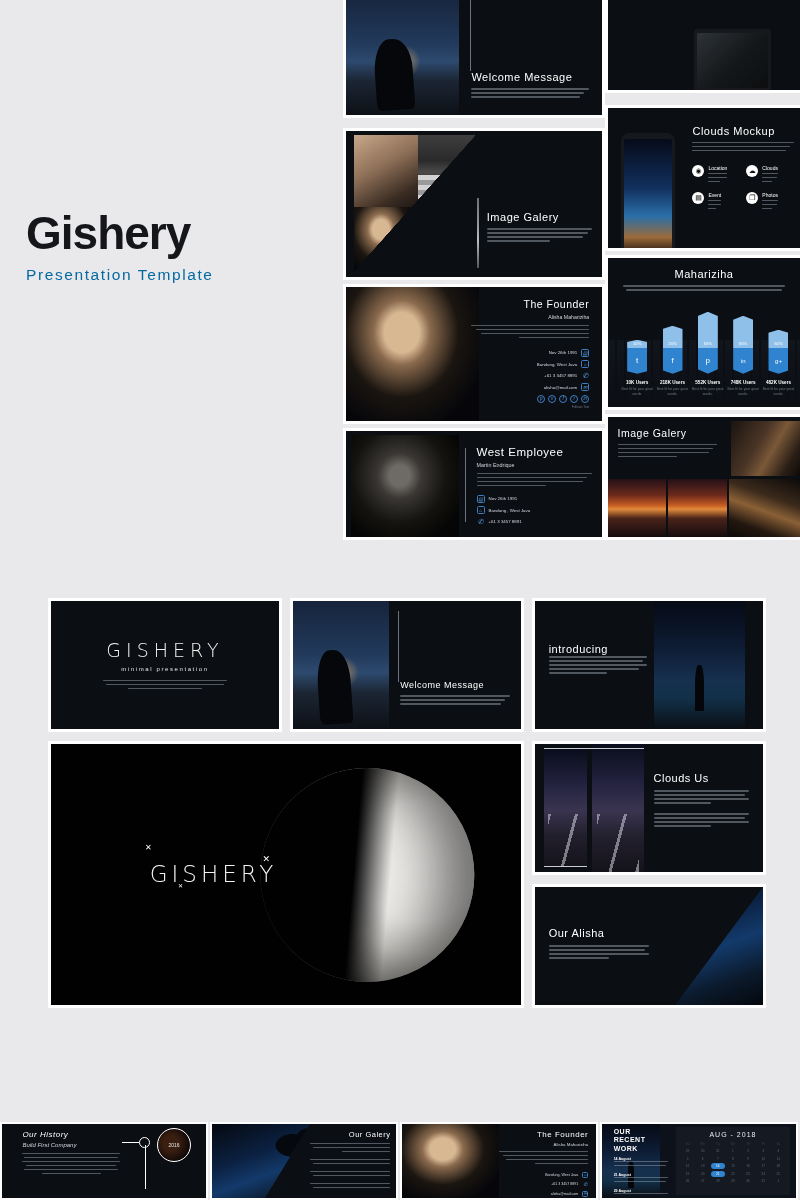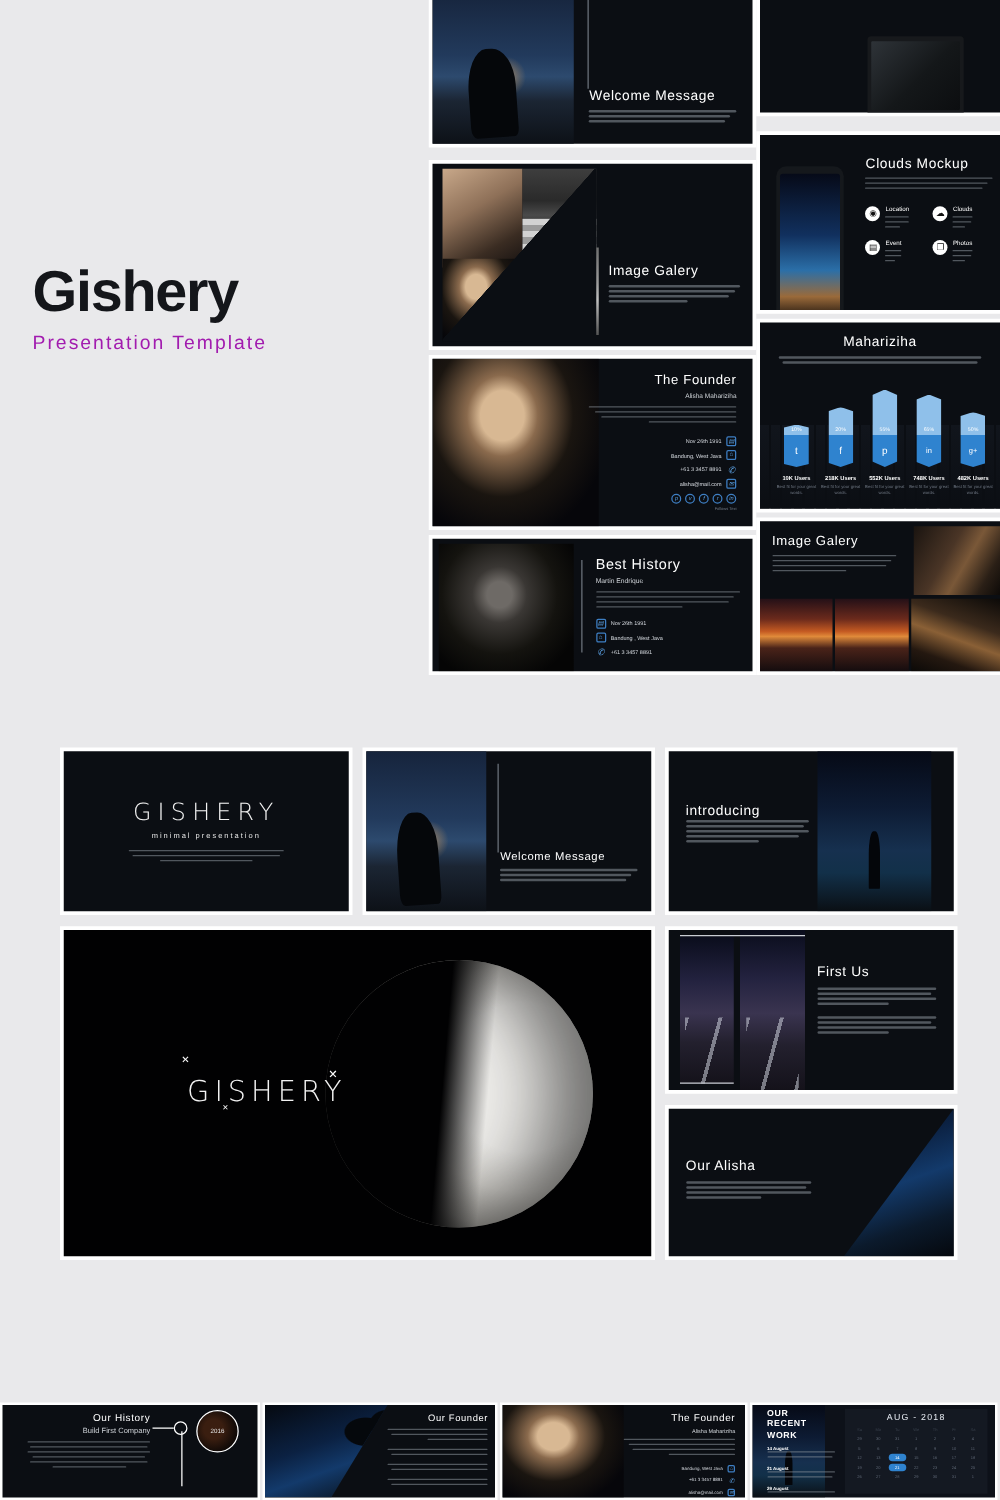--- a/index.html
+++ b/index.html
@@ -17,21 +17,21 @@
   .sub { color: #cfd3d8; }
   .body-lines { display: flex; flex-direction: column; }
   .ln { background: #8d939c; opacity: .55; height: 1.5px; margin-bottom: 2.5px; border-radius: 1px; }
   .ln.s1 { width: 100%; } .ln.s2 { width: 96%; } .ln.s3 { width: 92%; } .ln.s4 { width: 60%; }
   .ln.c { align-self: center; }
   .hide { font-size: 0; color: transparent; }
 
   
   #hero { position: absolute; left: 26px; top: 210px; width: 300px; }
   #hero .brand { font-size: 46px; font-weight: 700; color: #14161a; letter-spacing: -1px; line-height: 1; }
-  #hero .brand-sub { font-size: 15.5px; color: #a21caf; letter-spacing: 1.6px; margin-top: 10px; font-weight: 300; }
+  #hero .brand-sub { font-size: 15.5px; color: #0369a1; letter-spacing: 1.6px; margin-top: 10px; font-weight: 300; }
 
   
   #top-grid { position: absolute; left: 340px; top: 0; width: 460px; height: 540px; }
   .tile { position: absolute; background: #fff; padding: 3px; }
   .tile > .slide { width: 100%; height: 100%; }
 
   
   .ph { position: absolute; overflow: hidden; }
   .ph-lantern { background:
       radial-gradient(circle at 52% 56%, rgba(255,214,150,.95) 0 4px, rgba(255,180,90,.35) 6px, transparent 16px),
@@ -198,21 +198,21 @@
         <div style="color:#6e7682; font-size:3.2px; margin-top:2px;">Follows Text</div>
       </div>
     </div>
   </div>
 
   <div class="tile" style="left:3px; top:428px; width:262px; height:112px;">
     <div class="slide">
       <div class="ph ph-hood" style="left:2%; top:4%; width:42%; height:96%;"></div>
       <div style="position:absolute; left:46.5%; top:16%; width:.7px; height:70%; background:#6c737c;"></div>
       <div style="position:absolute; left:51%; top:14%; width:45%;">
-        <div class="ttl" style="font-size:11.5px;">Best History</div>
+        <div class="ttl" style="font-size:11.5px;">West Employee</div>
         <div class="sub" style="font-size:5.4px; margin:4px 0 5px;">Martin Endrique</div>
         <div class="body-lines hide">even the all powerful painting has control about the blind texts it is an almost unorthographic life one day however a small line of blind text by the name of lorem ipsum decided to leave for world of grammar.</div>
         <div class="body-lines">
           <div class="ln s1"></div>
             <div class="ln s2"></div>
             <div class="ln s3"></div>
             <div class="ln s4"></div>
         </div>
         <div style="height:6px;"></div>
         <div class="crow" style="justify-content:flex-start;">
@@ -460,21 +460,21 @@
     </div>
   </div>
 
   <div class="tile" style="left:484px; top:143px; width:234px; height:134px;">
     <div class="slide">
       <div class="ph ph-city" style="left:4%; top:4%; width:19%; height:92%;"></div>
       <div class="ph ph-city" style="left:25%; top:0; width:23%; height:100%;"></div>
       <div style="position:absolute; left:4%; top:3%; width:44%; height:1px; background:#c9cdd3;"></div>
       <div style="position:absolute; left:4%; bottom:4%; width:19%; height:1px; background:#c9cdd3;"></div>
       <div style="position:absolute; left:52%; top:22%; width:42%;">
-        <div class="ttl" style="font-size:11px; margin-bottom:6px;">First Us</div>
+        <div class="ttl" style="font-size:11px; margin-bottom:6px;">Clouds Us</div>
         <div class="body-lines hide">even the all powerful painting has control about the blind texts it is an almost unorthographic life one day however a small line of blind text by the name of lorem ipsum decided to leave for world of grammar.</div>
         <div class="body-lines">
           <div class="ln s1"></div>
             <div class="ln s2"></div>
             <div class="ln s1"></div>
             <div class="ln s4"></div>
         </div>
         <div class="body-lines" style="margin-top:7px;">
           <div class="ln s1"></div>
             <div class="ln s2"></div>
@@ -500,21 +500,21 @@
         </div>
       </div>
     </div>
   </div>
 </div>
 
 <div id="bot">
 
   <div class="bstrip" style="left:0; width:208px;">
     <div class="slide" style="width:100%; height:74px;">
-      <div style="position:absolute; left:10%; top:8%; width:48%; text-align:right;">
+      <div style="position:absolute; left:10%; top:8%; width:48%; text-align:left;font-style:italic;">
         <div class="ttl" style="font-size:8px;">Our History</div>
         <div class="sub" style="font-size:6px; margin-top:3px;">Build First Company</div>
         <div class="body-lines hide">even the all powerful painting has control about the blind texts it is an almost unorthographic life one day however a small line of blind text by the name of lorem ipsum decided to leave for world of grammar.</div>
         <div class="body-lines" style="align-items:center; margin-top:5px;">
           <div class="ln s1 c"></div>
             <div class="ln s2 c"></div>
             <div class="ln s1 c"></div>
           <div class="ln s3 c"></div>
             <div class="ln s2 c"></div>
             <div class="ln s4 c"></div>
@@ -527,21 +527,21 @@
         <span>2016</span>
       </div>
     </div>
   </div>
 
   <div class="bstrip" style="left:210px; width:188px;">
     <div class="slide" style="width:100%; height:74px;">
       <div class="ph ph-tree" style="left:0; top:0; width:72%; height:100%;
                   clip-path: polygon(0 0, 74% 0, 40% 100%, 0 100%);"></div>
       <div style="position:absolute; right:3%; top:8%; width:44%; text-align:right;">
-        <div class="ttl" style="font-size:7.5px; margin-bottom:4px;">Our Founder</div>
+        <div class="ttl" style="font-size:7.5px; margin-bottom:4px;">Our Galery</div>
         <div class="body-lines hide">even the all powerful painting has control about the blind texts it is an almost unorthographic life one day however a small line of blind text by the name of lorem ipsum decided to leave for world of grammar.</div>
         <div class="body-lines" style="align-items:flex-end;">
           <div class="ln s1"></div>
             <div class="ln s2"></div>
             <div class="ln s4"></div>
         </div>
         <div class="body-lines" style="align-items:flex-end; margin-top:4px;">
           <div class="ln s1"></div>
             <div class="ln s2"></div>
         </div>

